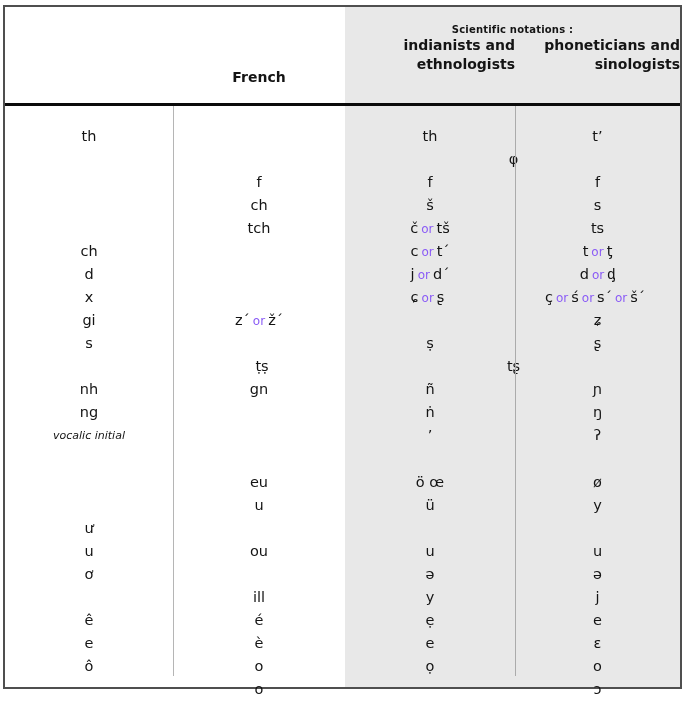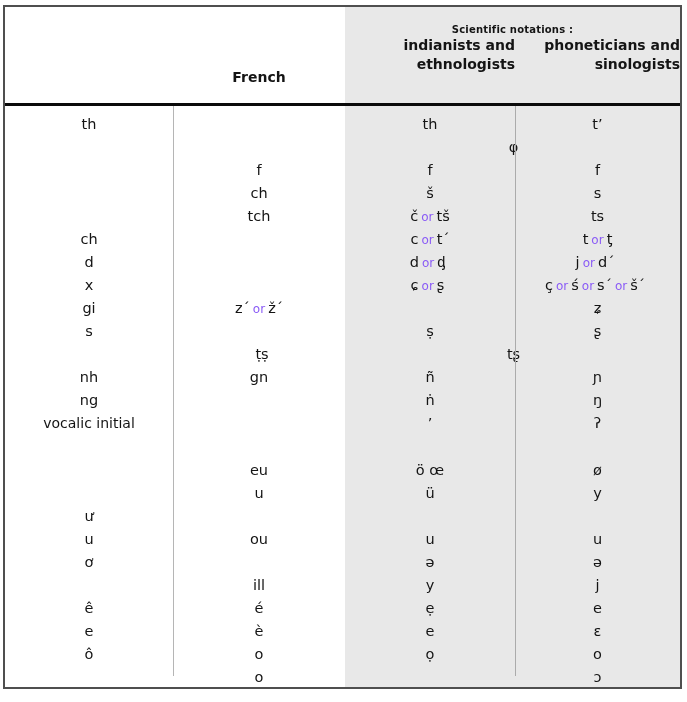--- a/index.html
+++ b/index.html
@@ -19,30 +19,30 @@
   .h-sci-title{position:absolute; left:340px; width:335px; top:17px; text-align:center;
     font-weight:bold; font-size:10px; letter-spacing:.2px;}
   .h-sub{position:absolute; top:29px; text-align:right; font-weight:bold; font-size:14px; line-height:19px;}
   .h-col3{left:342px; width:168px;}
   .h-col4{left:510px; width:165px;}
   .h-main{position:absolute; top:62px; text-align:center; font-weight:bold; font-size:14px;}
   .h-col1{left:0; width:168px;}
   .h-col2{left:168px; width:172px;}
   .rule{position:absolute; top:96px; left:0; right:0; height:3px; background:var(--rule);}
   
-  .tbody{position:absolute; top:99px; left:0; right:0; bottom:0; padding-top:7px; box-sizing:border-box;border-radius:24px;}
+  .tbody{position:absolute; top:99px; left:0; right:0; bottom:0; padding-top:19px; box-sizing:border-box;border-radius:24px;}
   .vdiv{position:absolute; top:0; width:1px; background:var(--divider);}
   .vdiv.d1{left:168px; bottom:11px;}
   .vdiv.d2{left:510px; bottom:11px; background:#ababab;}
   .row{display:flex; height:23px; align-items:center;}
   .row.gap{margin-top:24px;}
   .cell{text-align:center; font-size:14.5px; line-height:23px; white-space:nowrap; overflow:visible;}
   .c1{width:168px;} .c2{width:172px;} .c3{width:170px;} .c4{flex:1;}
   .or{font-size:12px; padding:0 3px; color:#8b5cf6;}
-  .v-italic{font-size:14px;}
+  .v-italic{font-style:italic; font-size:11px;}
 </style>
 </head>
 <body>
 
 <div class="stage">
   <div class="table" style="border-color: rgb(79, 79, 79);">
     <div class="sci-panel" style="background: rgb(232, 232, 232);"></div>
 
     <div class="h-sci-title">Scientific notations :</div>
     <div class="h-sub h-col3">indianists and ethnologists</div>
@@ -85,22 +85,22 @@
         </div>
         <div class="row">
           <div class="cell c1">ch</div>
           <div class="cell c2"></div>
           <div class="cell c3">c<span class="or">or</span>t´</div>
           <div class="cell c4">t<span class="or">or</span>ƫ</div>
         </div>
         <div class="row">
           <div class="cell c1">d</div>
           <div class="cell c2"></div>
+          <div class="cell c3">j<span class="or">or</span>d´</div>
           <div class="cell c4">d<span class="or">or</span>ᶁ</div>
-          <div class="cell c3">j<span class="or">or</span>d´</div>
         </div>
         <div class="row">
           <div class="cell c1">x</div>
           <div class="cell c2"></div>
           <div class="cell c4">ɕ<span class="or">or</span>ʂ</div>
           <div class="cell c3">ç<span class="or">or</span>ś<span class="or">or</span>s´<span class="or">or</span>š´</div>
         </div>
         <div class="row">
           <div class="cell c1">gi</div>
           <div class="cell c2">z´<span class="or">or</span>ž´</div>

